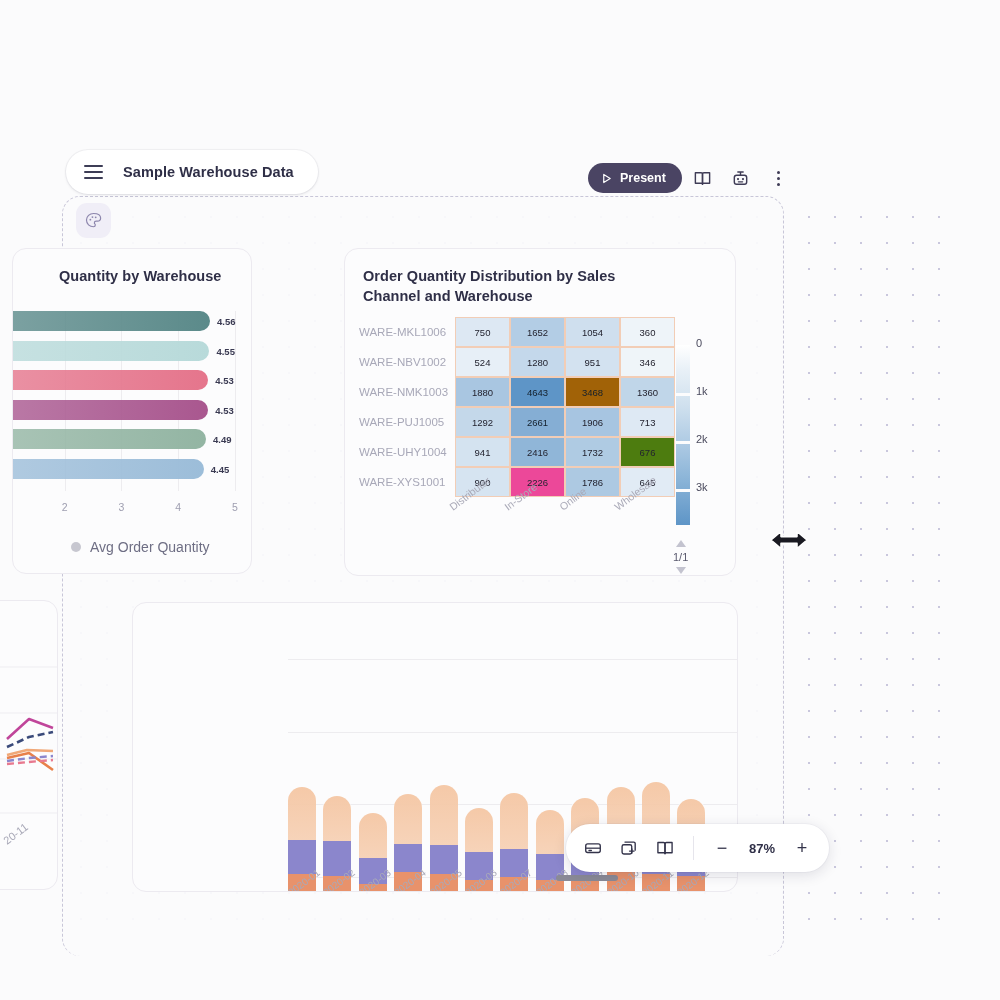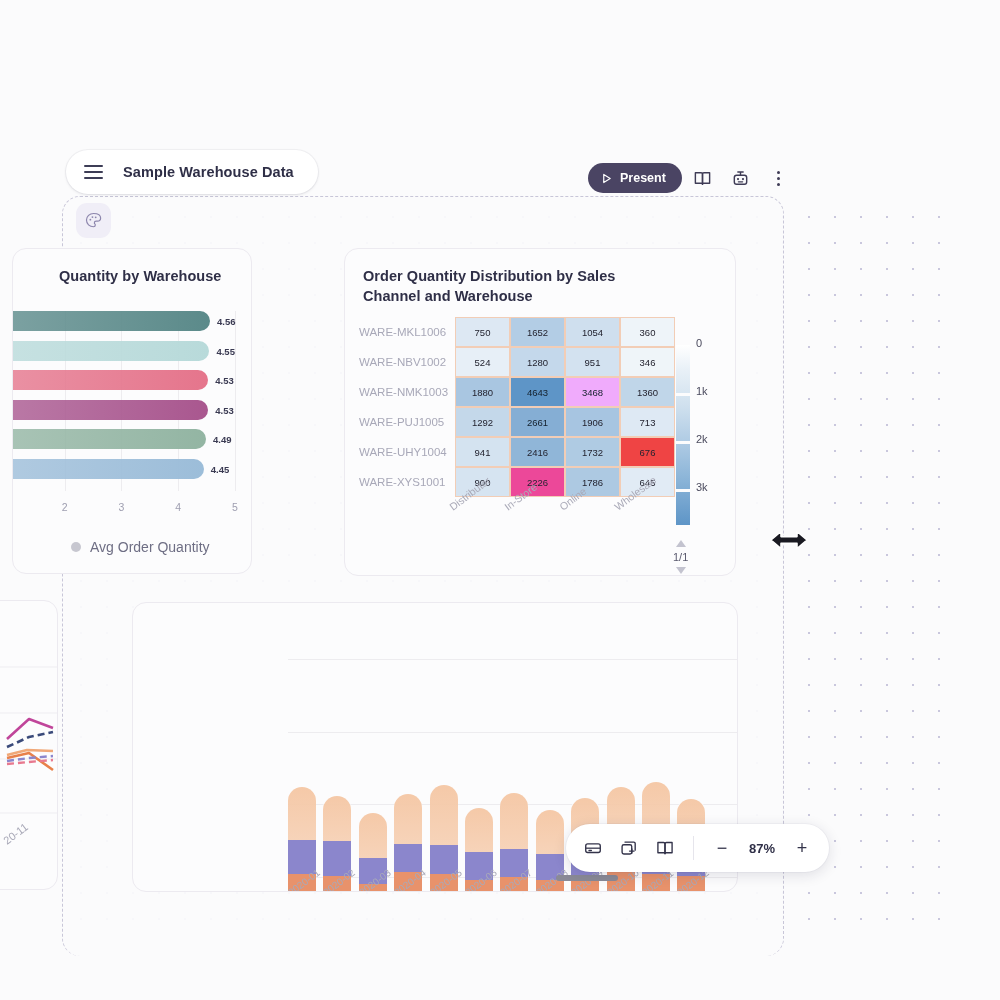--- a/index.html
+++ b/index.html
@@ -297,30 +297,30 @@
       <div class="hcell" style="background: rgb(221, 232, 243);">750</div>
       <div class="hcell" style="background: rgb(179, 205, 229);">1652</div>
       <div class="hcell" style="background: rgb(207, 223, 238);">1054</div>
       <div class="hcell" style="background: rgb(238, 244, 249);">360</div>
       <div class="hcell" style="background: rgb(231, 239, 247);">524</div>
       <div class="hcell" style="background: rgb(196, 216, 235);">1280</div>
       <div class="hcell" style="background: rgb(211, 226, 240);">951</div>
       <div class="hcell" style="background: rgb(239, 245, 249);">346</div>
       <div class="hcell" style="background: rgb(169, 198, 225);">1880</div>
       <div class="hcell" style="background: rgb(94, 149, 199); color: rgb(20, 32, 44);">4643</div>
-      <div class="hcell" style="background: #f0abfc; color: rgb(20, 32, 44);">3468</div>
+      <div class="hcell" style="background: #a16207; color: rgb(20, 32, 44);">3468</div>
       <div class="hcell" style="background: rgb(192, 214, 233);">1360</div>
       <div class="hcell" style="background: rgb(196, 216, 234);">1292</div>
       <div class="hcell" style="background: rgb(133, 174, 212); color: rgb(20, 32, 44);">2661</div>
       <div class="hcell" style="background: rgb(167, 197, 225);">1906</div>
       <div class="hcell" style="background: rgb(222, 233, 244);">713</div>
       <div class="hcell" style="background: rgb(212, 227, 240);">941</div>
       <div class="hcell" style="background: rgb(144, 182, 216);">2416</div>
       <div class="hcell" style="background: rgb(175, 203, 227);">1732</div>
-      <div class="hcell" style="background: #ef4444;">676</div>
+      <div class="hcell" style="background: #4d7c0f;">676</div>
       <div class="hcell" style="background: rgb(214, 228, 241);">900</div>
       <div class="hcell" style="background: #ec4899;">2226</div>
       <div class="hcell" style="background: rgb(173, 201, 226);">1786</div>
       <div class="hcell" style="background: rgb(225, 235, 245);">645</div>
     </div>
 <div class="hrow-label" style="top: 68px;">WARE-MKL1006</div>
     <div class="hrow-label" style="top: 98px;">WARE-NBV1002</div>
     <div class="hrow-label" style="top: 128px;">WARE-NMK1003</div>
     <div class="hrow-label" style="top: 158px;">WARE-PUJ1005</div>
     <div class="hrow-label" style="top: 188px;">WARE-UHY1004</div>

